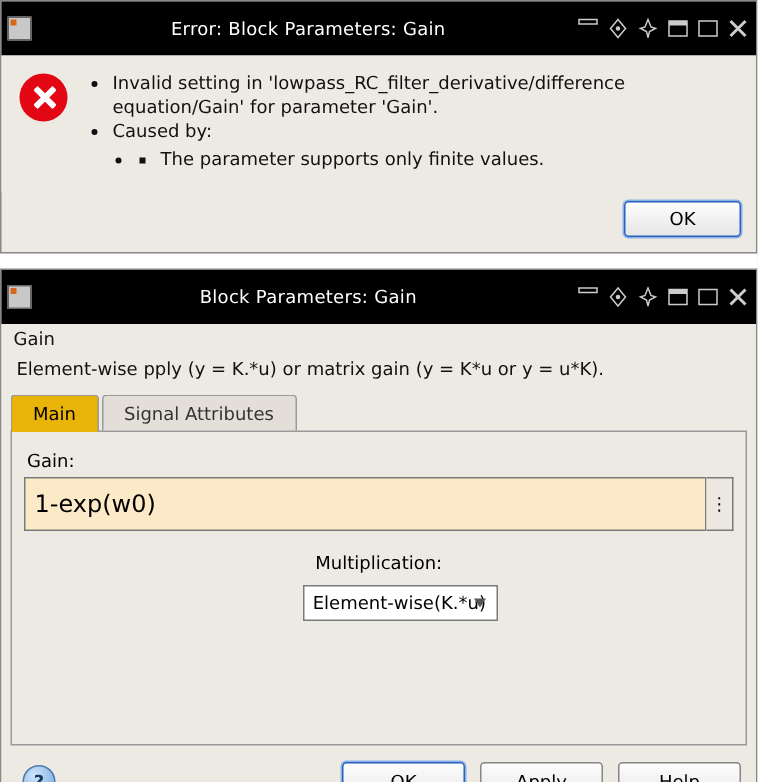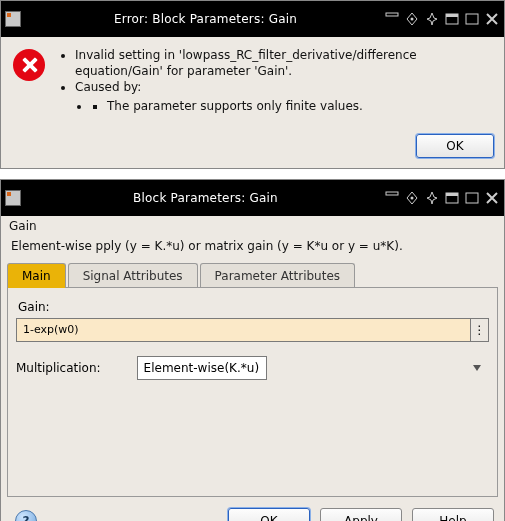--- a/index.html
+++ b/index.html
@@ -30,23 +30,23 @@
   .bp-body { background: #ede9e3; }
   .section-name { padding: 3px 8px 2px; color: #111; }
   .section-desc { padding: 4px 10px 10px; color: #111; }
   .tabs { display: flex; padding: 0 6px; }
   .tab { border: 1px solid #999; border-bottom: none; background: #ede9e3; padding: 5px 14px; margin-right: 2px; border-radius: 3px 3px 0 0; cursor: pointer; }
   .tab.active { background: #eab308; position: relative; z-index: 2; }
   .tab:not(.active) { background: #e3dfd8; color: #333; }
   .tabpanel { border: 1px solid #999; margin: 0 6px; padding: 8px 8px 12px; background: #ede9e3; min-height: 210px; position: relative; top: -1px; }
   .lbl { margin: 4px 0 4px 2px; }
   .textwrap { display: flex; align-items: stretch; }
-  .textin { flex: 1; height: 24px; background: #fbe9c8; border: 1px solid #7a7a7a; padding: 0 6px; font-size: 11px; }
+  .textin { flex: 1; height: 36px; background: #fbe9c8; border: 1px solid #7a7a7a; padding: 0 6px; font-size: 16px; }
   .more { width: 18px; border: 1px solid #7a7a7a; border-left: none; background: #ece8e1; display: flex; align-items: center; justify-content: center; cursor: pointer; }
-  .row { display: flex; align-items: center; gap: 8px; margin-top: 14px; }
+  .row { display: flex; align-items: center; gap: 8px; margin-top: 14px; flex-direction: column; }
   .select { flex: 1; height: 24px; border: 1px solid #7a7a7a; background: #fff; padding: 0 6px; appearance: none; -webkit-appearance: none; position: relative; margin-left: 28px; }
   .select-wrap { position: relative; flex: 1; }
   .select-wrap::after { content: ""; position: absolute; right: 8px; top: 9px; width: 0; height: 0; border-left: 4px solid transparent; border-right: 4px solid transparent; border-top: 6px solid #555; pointer-events: none; }
   .btnbar { display: flex; justify-content: flex-end; gap: 10px; padding: 10px 10px 10px; align-items: center; }
   .btnbar .spacer { flex: 1; }
   .help-icon { width: 22px; height: 22px; border-radius: 50%; background: radial-gradient(circle at 35% 30%, #cfe6ff, #6fa4da); border: 1px solid #4b79ad; color: #1a3a5c; display: flex; align-items: center; justify-content: center; font-weight: bold; font-size: 14px; margin-left: 4px; }
   .ubtn { min-width: 82px; height: 26px; background: linear-gradient(#fdfdfd,#e6e6e6); border: 1px solid #888; border-radius: 3px; cursor: pointer; text-align: center; }
   .ubtn span { text-decoration: underline; }
   .ubtn.default { border: 1px solid #2a62c0; box-shadow: 0 0 0 1px #8ab0e8; }
 </style>
@@ -156,21 +156,20 @@
         </span>
     </div>
   </div>
   <div class="bp-body">
     <div class="section-name">Gain</div>
     <div class="section-desc">Element-wise pply (y = K.*u) or matrix gain (y = K*u or y = u*K).</div>
 
     <div class="tabs">
       <div class="tab active">Main</div>
       <div class="tab">Signal Attributes</div>
-      <div class="tab">Parameter Attributes</div>
     </div>
 
     <div class="tabpanel">
       <div class="lbl">Gain:</div>
       <div class="textwrap">
         <input class="textin" type="text" value="1-exp(w0)" style="">
         <div class="more">
             <span>⋮</span>
           </div>
       </div>

